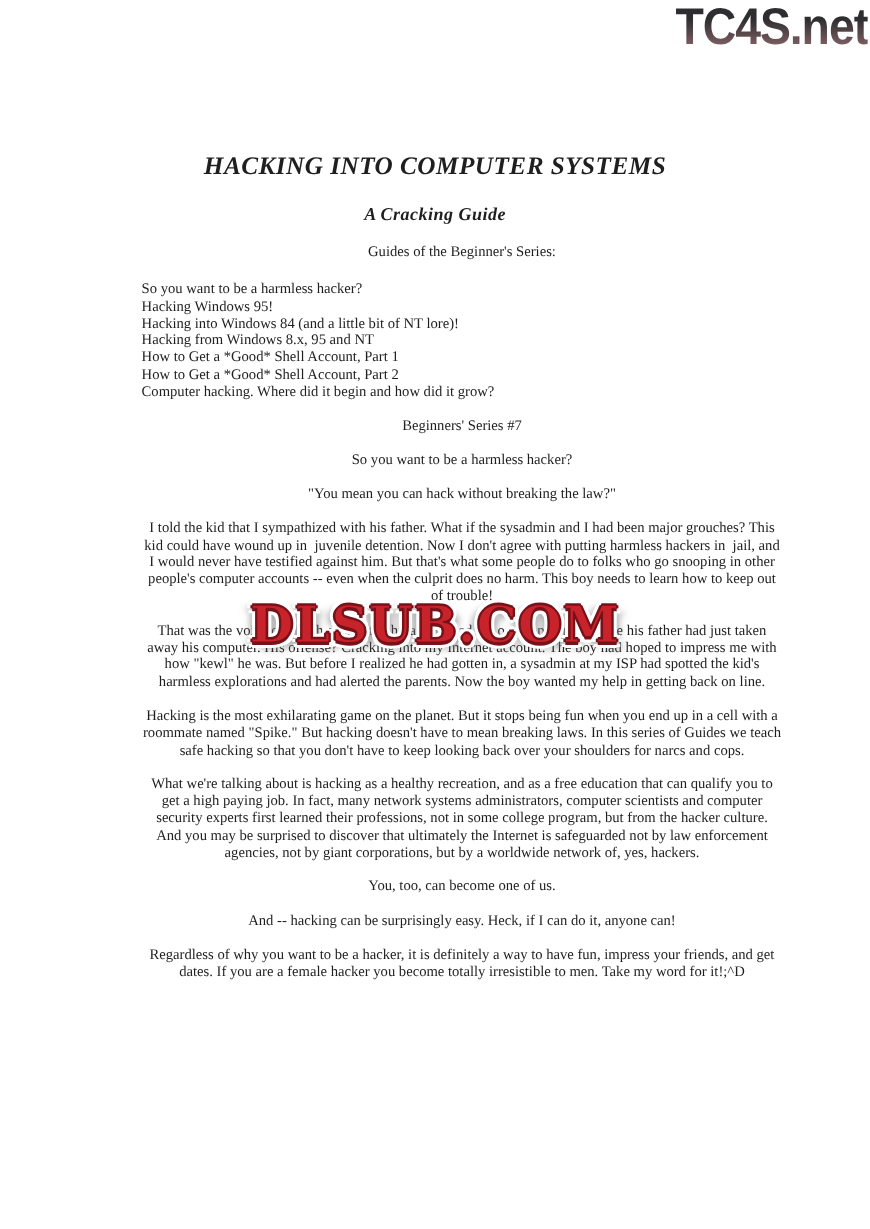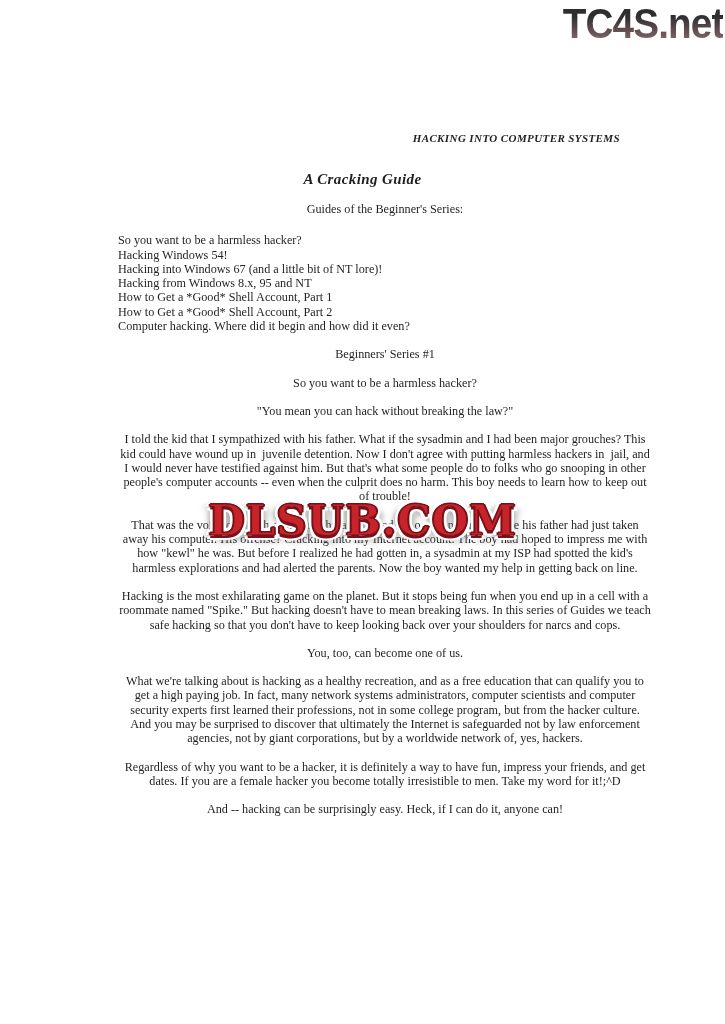--- a/index.html
+++ b/index.html
@@ -16,25 +16,25 @@
   .doc {
     position: absolute;
     left: 105px; top: 0;
     width: 560px;
     font-size: 12.2px;
     line-height: 14.3px;
     z-index: 1;
   }
   .doc-title {
     margin: 129px 0 0 0;
-    font-size: 11px;
+    font-size: 21px;
     line-height: 18px;
     font-weight: bold;
     font-style: italic;
-    text-align: right;
+    text-align: center;
     letter-spacing: 0.4px;
     width: 515px;
   }
   .doc-subtitle {
     margin: 23px 0 0 0;
     font-size: 15px;
     line-height: 18px;
     font-weight: bold;
     font-style: italic;
     text-align: center;
@@ -119,46 +119,46 @@
 <div class="wm-bottom">TradersXtreme.com</div>
 
 <div class="doc">
   <div class="doc-title">HACKING INTO COMPUTER SYSTEMS</div>
   <div class="doc-subtitle">A Cracking Guide</div>
 
   <div class="block series-heading">Guides of the Beginner's Series:</div>
 
   <div class="series-list">
       <span class="series-item">So you want to be a harmless hacker?</span>
-      <span class="series-item">Hacking Windows 54!</span>
-      <span class="series-item">Hacking into Windows 67 (and a little bit of NT lore)!</span>
+      <span class="series-item">Hacking Windows 95!</span>
+      <span class="series-item">Hacking into Windows 84 (and a little bit of NT lore)!</span>
       <span class="series-item">Hacking from Windows 8.x, 95 and NT</span>
       <span class="series-item">How to Get a *Good* Shell Account, Part 1</span>
       <span class="series-item">How to Get a *Good* Shell Account, Part 2</span>
-      <span class="series-item">Computer hacking. Where did it begin and how did it even?</span>
+      <span class="series-item">Computer hacking. Where did it begin and how did it grow?</span>
     </div>
 
-  <div class="block">Beginners' Series #1</div>
+  <div class="block">Beginners' Series #7</div>
   <div class="block">So you want to be a harmless hacker?</div>
   <div class="block">"You mean you can hack without breaking the law?"</div>
 
   <p class="block">I told the kid that I sympathized with his father. What if the sysadmin and I had been major grouches? This
 kid could have wound up in  juvenile detention. Now I don't agree with putting harmless hackers in  jail, and
 I would never have testified against him. But that's what some people do to folks who go snooping in other
 people's computer accounts -- even when the culprit does no harm. This boy needs to learn how to keep out
 of trouble!</p>
   <p class="block">That was the voice of a high school freshman. He had me on the phone because his father had just taken
 away his computer. His offense? Cracking into my Internet account. The boy had hoped to impress me with
 how "kewl" he was. But before I realized he had gotten in, a sysadmin at my ISP had spotted the kid's
 harmless explorations and had alerted the parents. Now the boy wanted my help in getting back on line.</p>
   <p class="block">Hacking is the most exhilarating game on the planet. But it stops being fun when you end up in a cell with a
 roommate named "Spike." But hacking doesn't have to mean breaking laws. In this series of Guides we teach
 safe hacking so that you don't have to keep looking back over your shoulders for narcs and cops.</p>
-  <p class="block">You, too, can become one of us.</p>
   <p class="block">What we're talking about is hacking as a healthy recreation, and as a free education that can qualify you to
 get a high paying job. In fact, many network systems administrators, computer scientists and computer
 security experts first learned their professions, not in some college program, but from the hacker culture.
 And you may be surprised to discover that ultimately the Internet is safeguarded not by law enforcement
 agencies, not by giant corporations, but by a worldwide network of, yes, hackers.</p>
+  <p class="block">You, too, can become one of us.</p>
+  <p class="block">And -- hacking can be surprisingly easy. Heck, if I can do it, anyone can!</p>
   <p class="block">Regardless of why you want to be a hacker, it is definitely a way to have fun, impress your friends, and get
 dates. If you are a female hacker you become totally irresistible to men. Take my word for it!;^D</p>
-  <p class="block">And -- hacking can be surprisingly easy. Heck, if I can do it, anyone can!</p>
 </div>
 
 </body></html>

